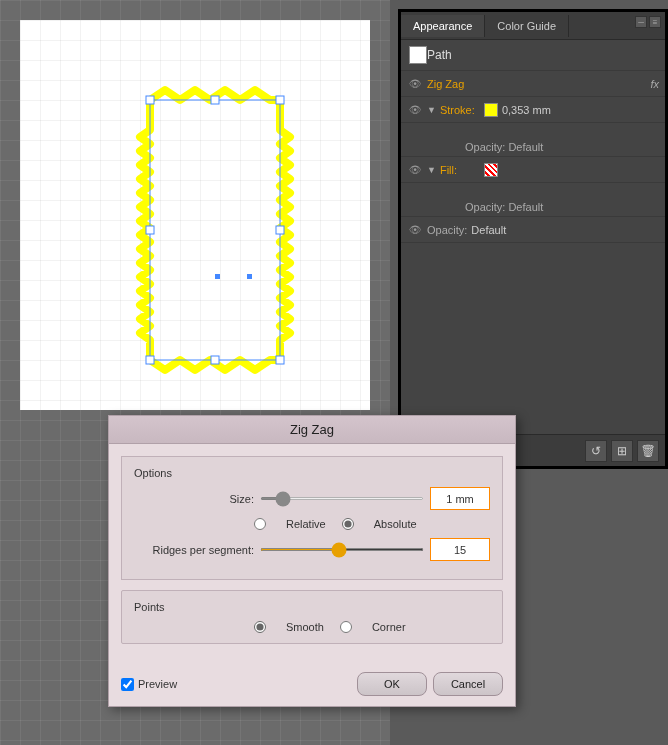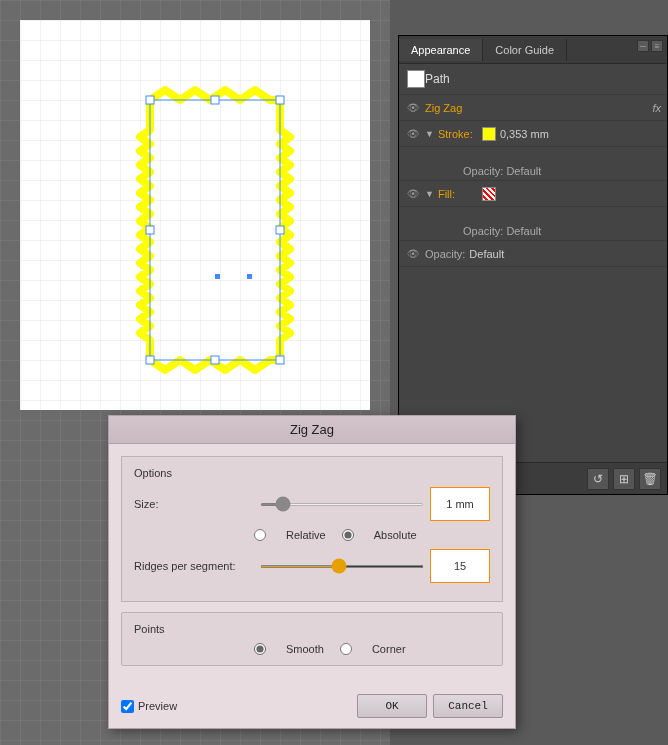--- a/index.html
+++ b/index.html
@@ -41,25 +41,25 @@
     .path-container {
       position: absolute;
       top: 20px; left: 20px;
       width: 350px;
       height: 390px;
     }
 
     
     .appearance-panel {
       position: absolute;
-      top: 35px; right: 0;
+      top: 9px; right: 0;
       width: 270px;
       height: 460px;
       background: #444;
-      border: 1px solid #000000;
+      border: 3px solid #000000;
     }
 
     .panel-header {
       display: flex;
       align-items: center;
       background: #3c3c3c;
       border-bottom: 1px solid #2a2a2a;
       height: 28px;
     }
 
@@ -252,38 +252,38 @@
       display: flex;
       align-items: center;
       margin-bottom: 8px;
       gap: 6px;
     }
 
     .form-label {
       font-size: 11px;
       color: #333;
       min-width: 120px;
-      text-align: left;
+      text-align: right;
     }
 
     .slider-container {
       flex: 1;
       display: flex;
       align-items: center;
     }
 
     input[type="range"] {
       width: 100%;
       height: 3px;
       accent-color: #888;
     }
 
     .text-input {
       width: 60px;
-      height: 34px;
+      height: 23px;
       border: 1px solid #ff8800;
       background: white;
       padding: 2px 4px;
       font-size: 11px;
       text-align: center;
       color: #333;
       outline: none;
     }
 
     .radio-group {
@@ -328,26 +328,25 @@
       gap: 4px;
       font-size: 11px;
       color: #333;
     }
 
     .dialog-btn {
       min-width: 70px;
       height: 24px;
       background: linear-gradient(180deg, #e0d8dc 0%, #ccc4c8 100%);
       border: 1px solid #a09098;
-      border-radius: 2px;
+      border-radius: 8px;
       font-size: 11px;
       color: #222;
       cursor: pointer;
       padding: 0 12px;
-      font-family: Liberation Mono, monospace;
     }
 
     .btn-row {
       margin-left: auto;
       display: flex;
       gap: 6px;
     }
 
     .ridges-slider {
       accent-color: #e8a000;

